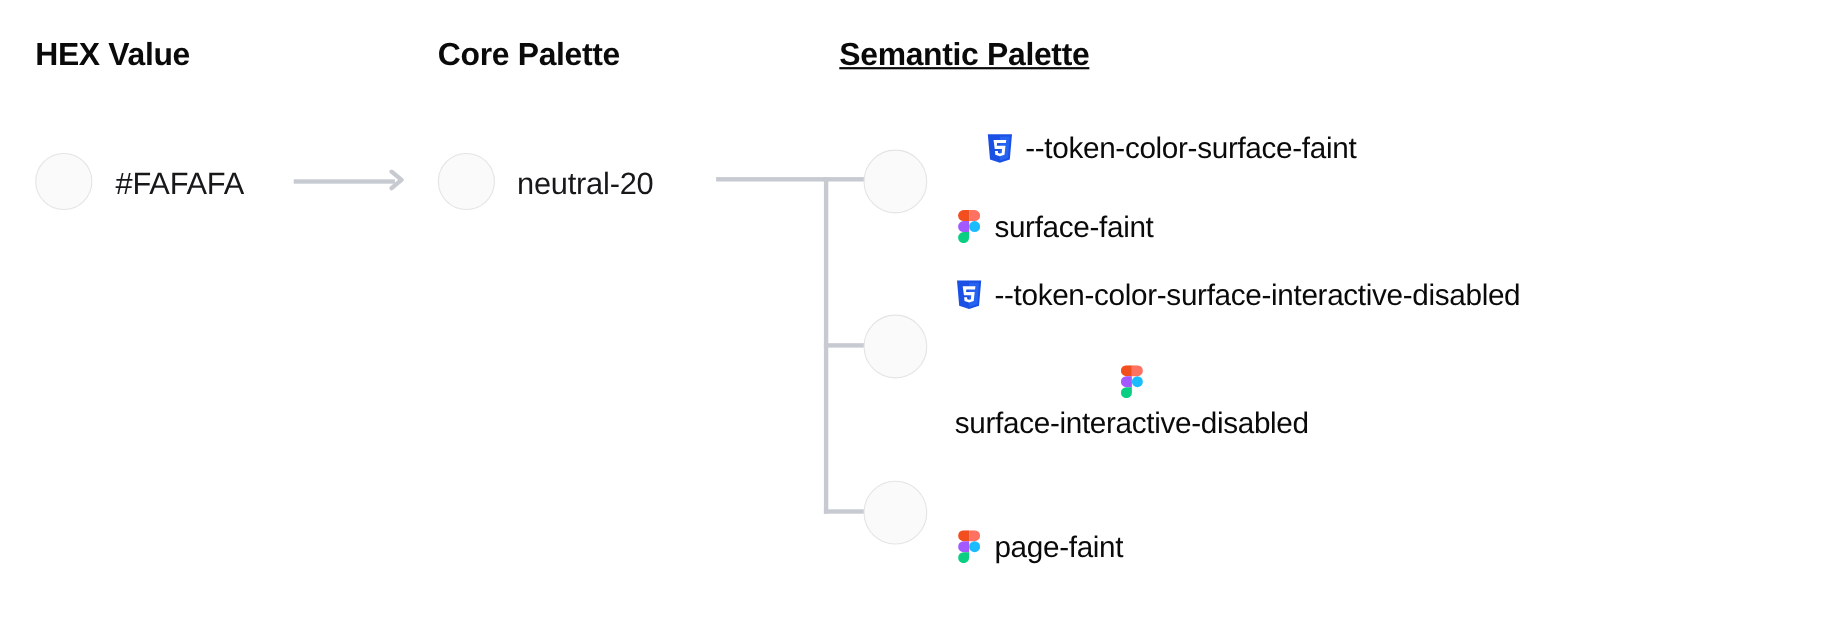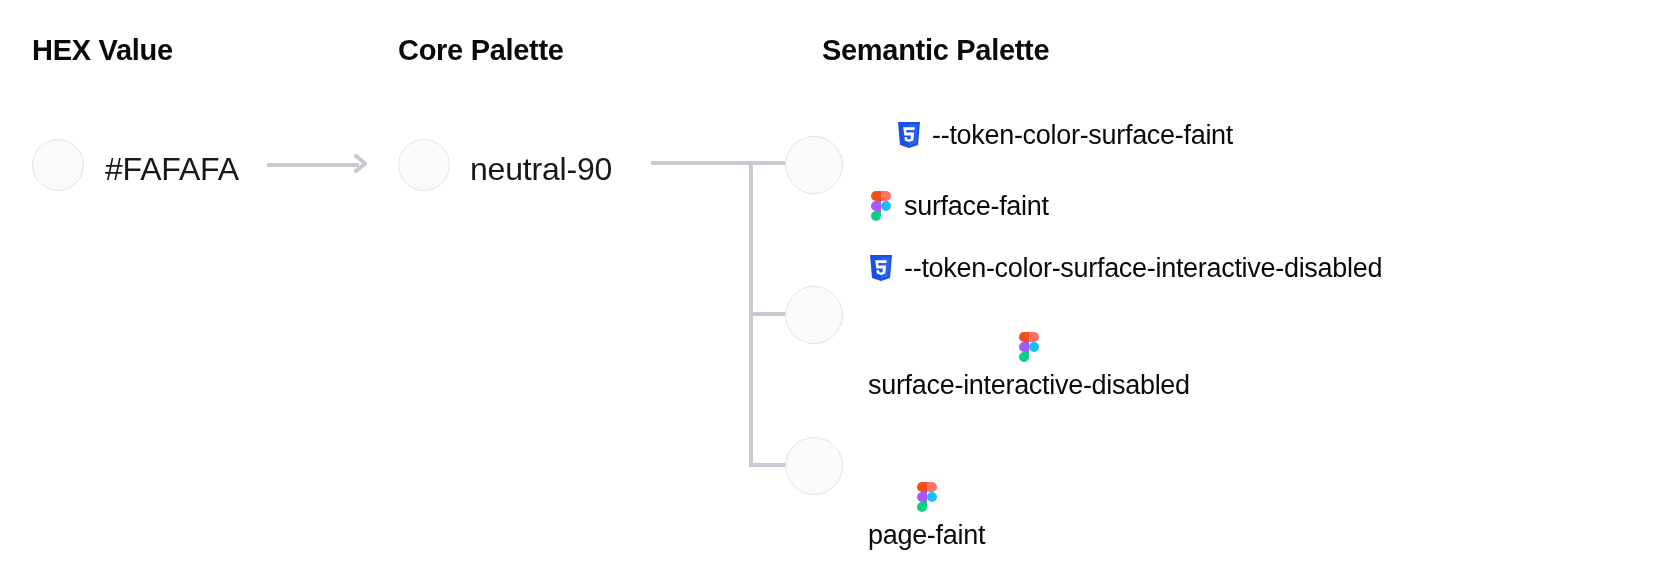--- a/index.html
+++ b/index.html
@@ -27,34 +27,34 @@
     position: absolute;
     font-size: 29px;
     font-weight: bold;
     letter-spacing: -0.3px;
     color: #0a0a0a;
     white-space: nowrap;
     line-height: 1;
   }
   #heading-hex   { left: 32px;  top: 36px; }
   #heading-core  { left: 398px; top: 36px; }
-  #heading-sem   { left: 822px; top: 36px; }
+  #heading-sem   { left: 763px; top: 36px; text-decoration: underline; }
 
   
   .swatch {
     position: absolute;
     border-radius: 50%;
     box-sizing: border-box;
     border: 1px solid #e4e4e7;
   }
 
   
   .value-label {
     position: absolute;
-    font-size: 32px;
+    font-size: 28px;
     font-weight: 400;
     color: #18181b;
     white-space: nowrap;
     line-height: 1;
     letter-spacing: -0.2px;
   }
 
   
   .conn-line {
     position: absolute;
@@ -108,21 +108,21 @@
   <div class="value-label" id="label-hex" style="left:105px; top:153px;">#FAFAFA</div>
 
   <div class="conn-line conn-h" style="left:267px; top:163px; width:92px;"></div>
   <div class="arrow-head" style="left:353px; top:154px;">
     <svg width="22" height="22" viewBox="0 0 22 22">
       <path d="M3 2 L12 9.5 L3 17" fill="none" stroke="#C7CAD1" stroke-width="4" stroke-linecap="round" stroke-linejoin="round"></path>
     </svg>
   </div>
 
   <div class="swatch" id="swatch-core" style="left:398px; top:139px; width:52px; height:52px; background:#FAFAFA;"></div>
-  <div class="value-label" id="label-core" style="left:470px; top:153px;">neutral-90</div>
+  <div class="value-label" id="label-core" style="left:470px; top:153px;">neutral-20</div>
 
   <div class="conn-line conn-h" style="left:651px; top:161px; width:102px;"></div>
   <div class="conn-line conn-v" style="left:749px; top:161px; height:306px;"></div>
 
   <div class="conn-line conn-h" style="left:749px; top:161px; width:56px;"></div>
   <div class="arrow-head" style="left:742px; top:152px; left:797px;">
     <svg width="22" height="22" viewBox="0 0 22 22">
       <path d="M3 2 L12 9.5 L3 17" fill="none" stroke="#C7CAD1" stroke-width="4" stroke-linecap="round" stroke-linejoin="round"></path>
     </svg>
   </div>
@@ -189,21 +189,21 @@
         <circle cx="15" cy="15" r="5" fill="#1ABCFE"></circle>
         <path d="M5 20 H10 V25 A5 5 0 1 1 5 20 Z" fill="#0ACF83"></path>
       </svg>
     </span>
     <span class="token-text">surface-interactive-disabled</span>
   </div>
 
   <div class="swatch" style="left:785px; top:437px; width:58px; height:58px; background:#FAFAFA;"></div>
 
 
-  <div class="token-row" style="left:868px; top:482px;flex-direction:column;">
+  <div class="token-row" style="left:868px; top:482px;">
     <span class="icon-wrap">
       <svg width="20" height="30" viewBox="0 0 20 30">
         <path d="M5 0 H10 V10 H5 A5 5 0 0 1 5 0 Z" fill="#F24E1E"></path>
         <path d="M10 0 H15 A5 5 0 0 1 15 10 H10 Z" fill="#FF7262"></path>
         <path d="M5 10 H10 V20 H5 A5 5 0 0 1 5 10 Z" fill="#A259FF"></path>
         <circle cx="15" cy="15" r="5" fill="#1ABCFE"></circle>
         <path d="M5 20 H10 V25 A5 5 0 1 1 5 20 Z" fill="#0ACF83"></path>
       </svg>
     </span>
     <span class="token-text">page-faint</span>

